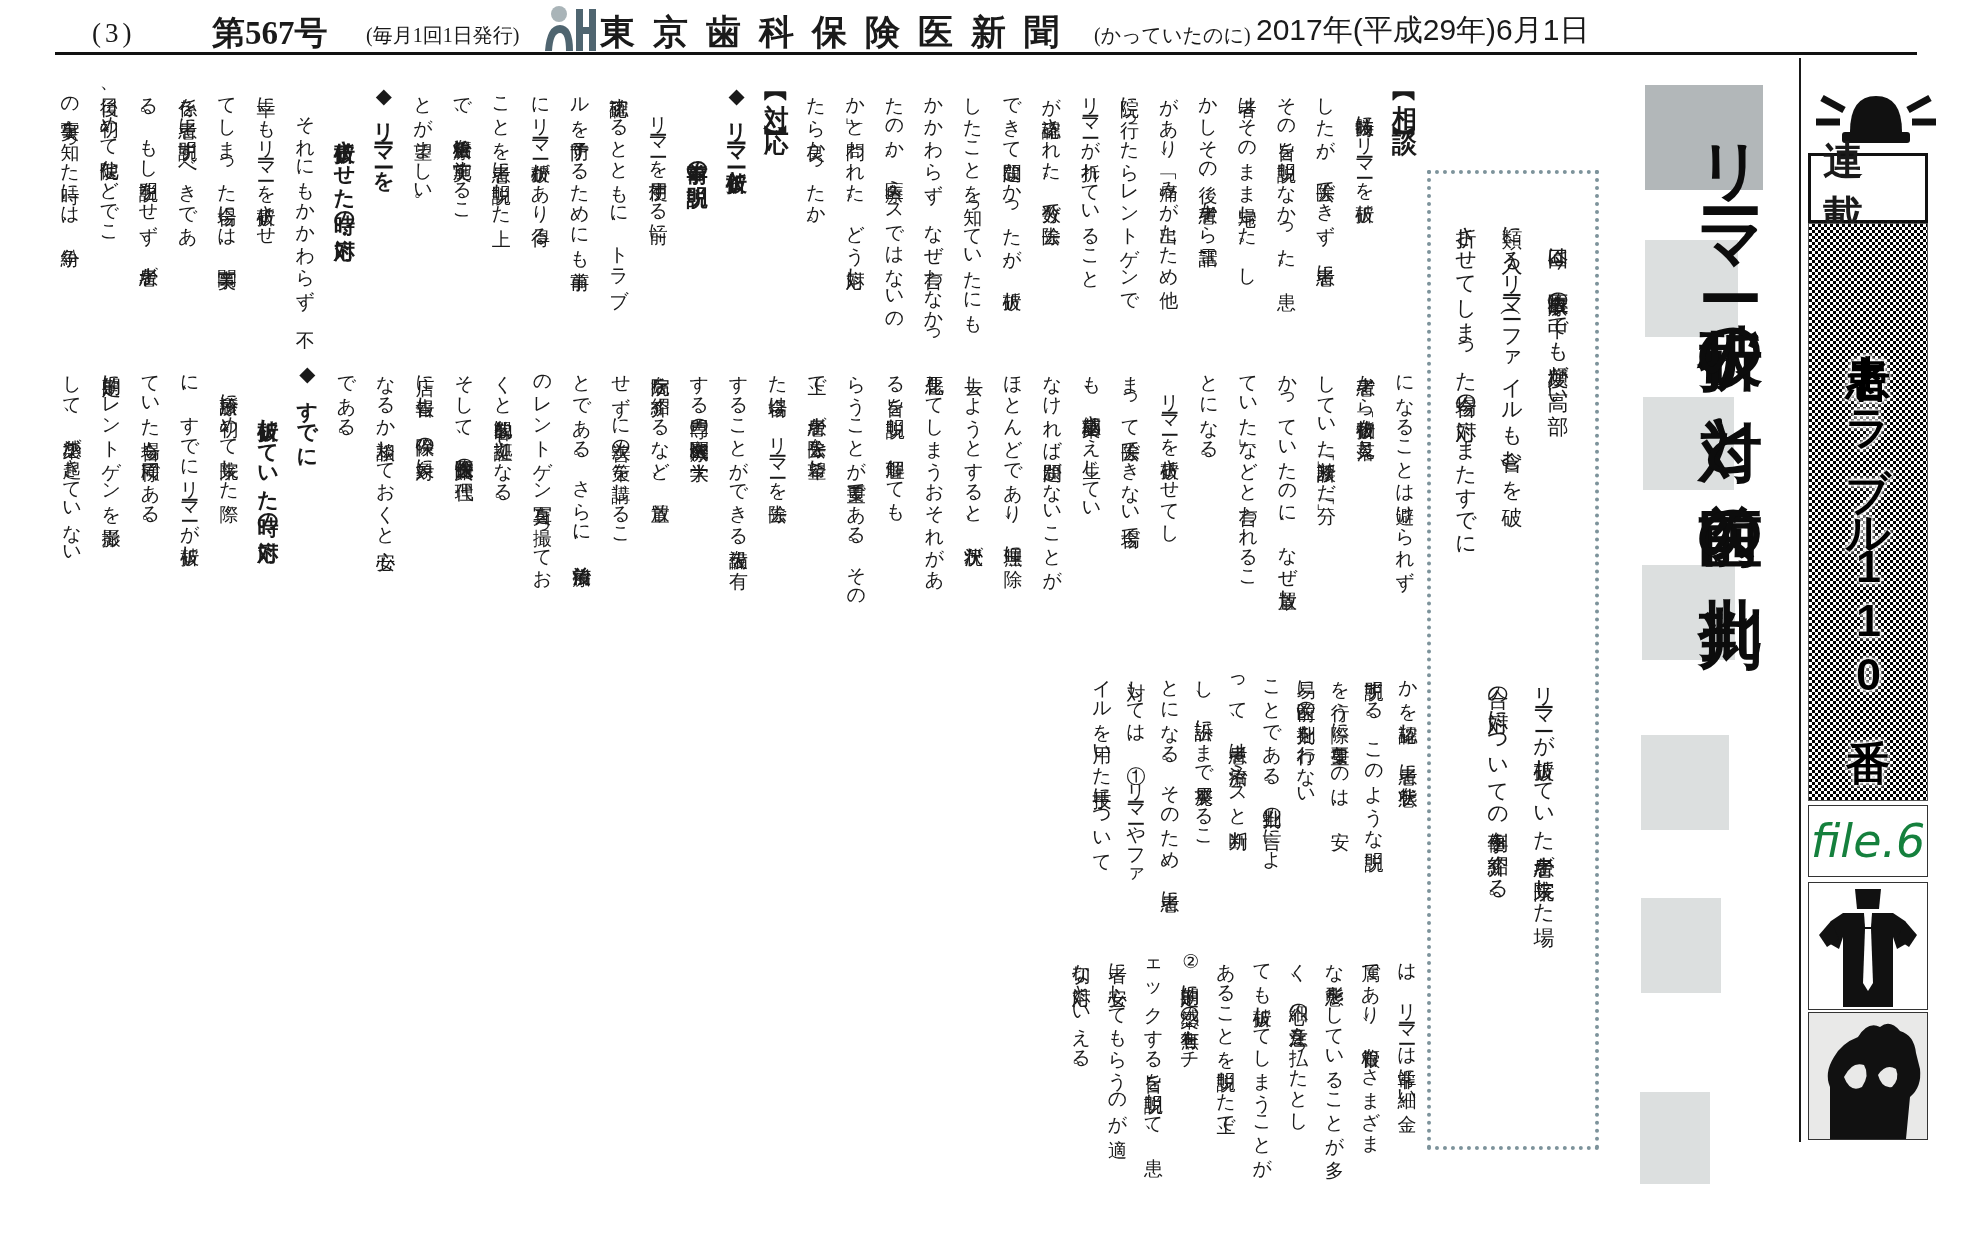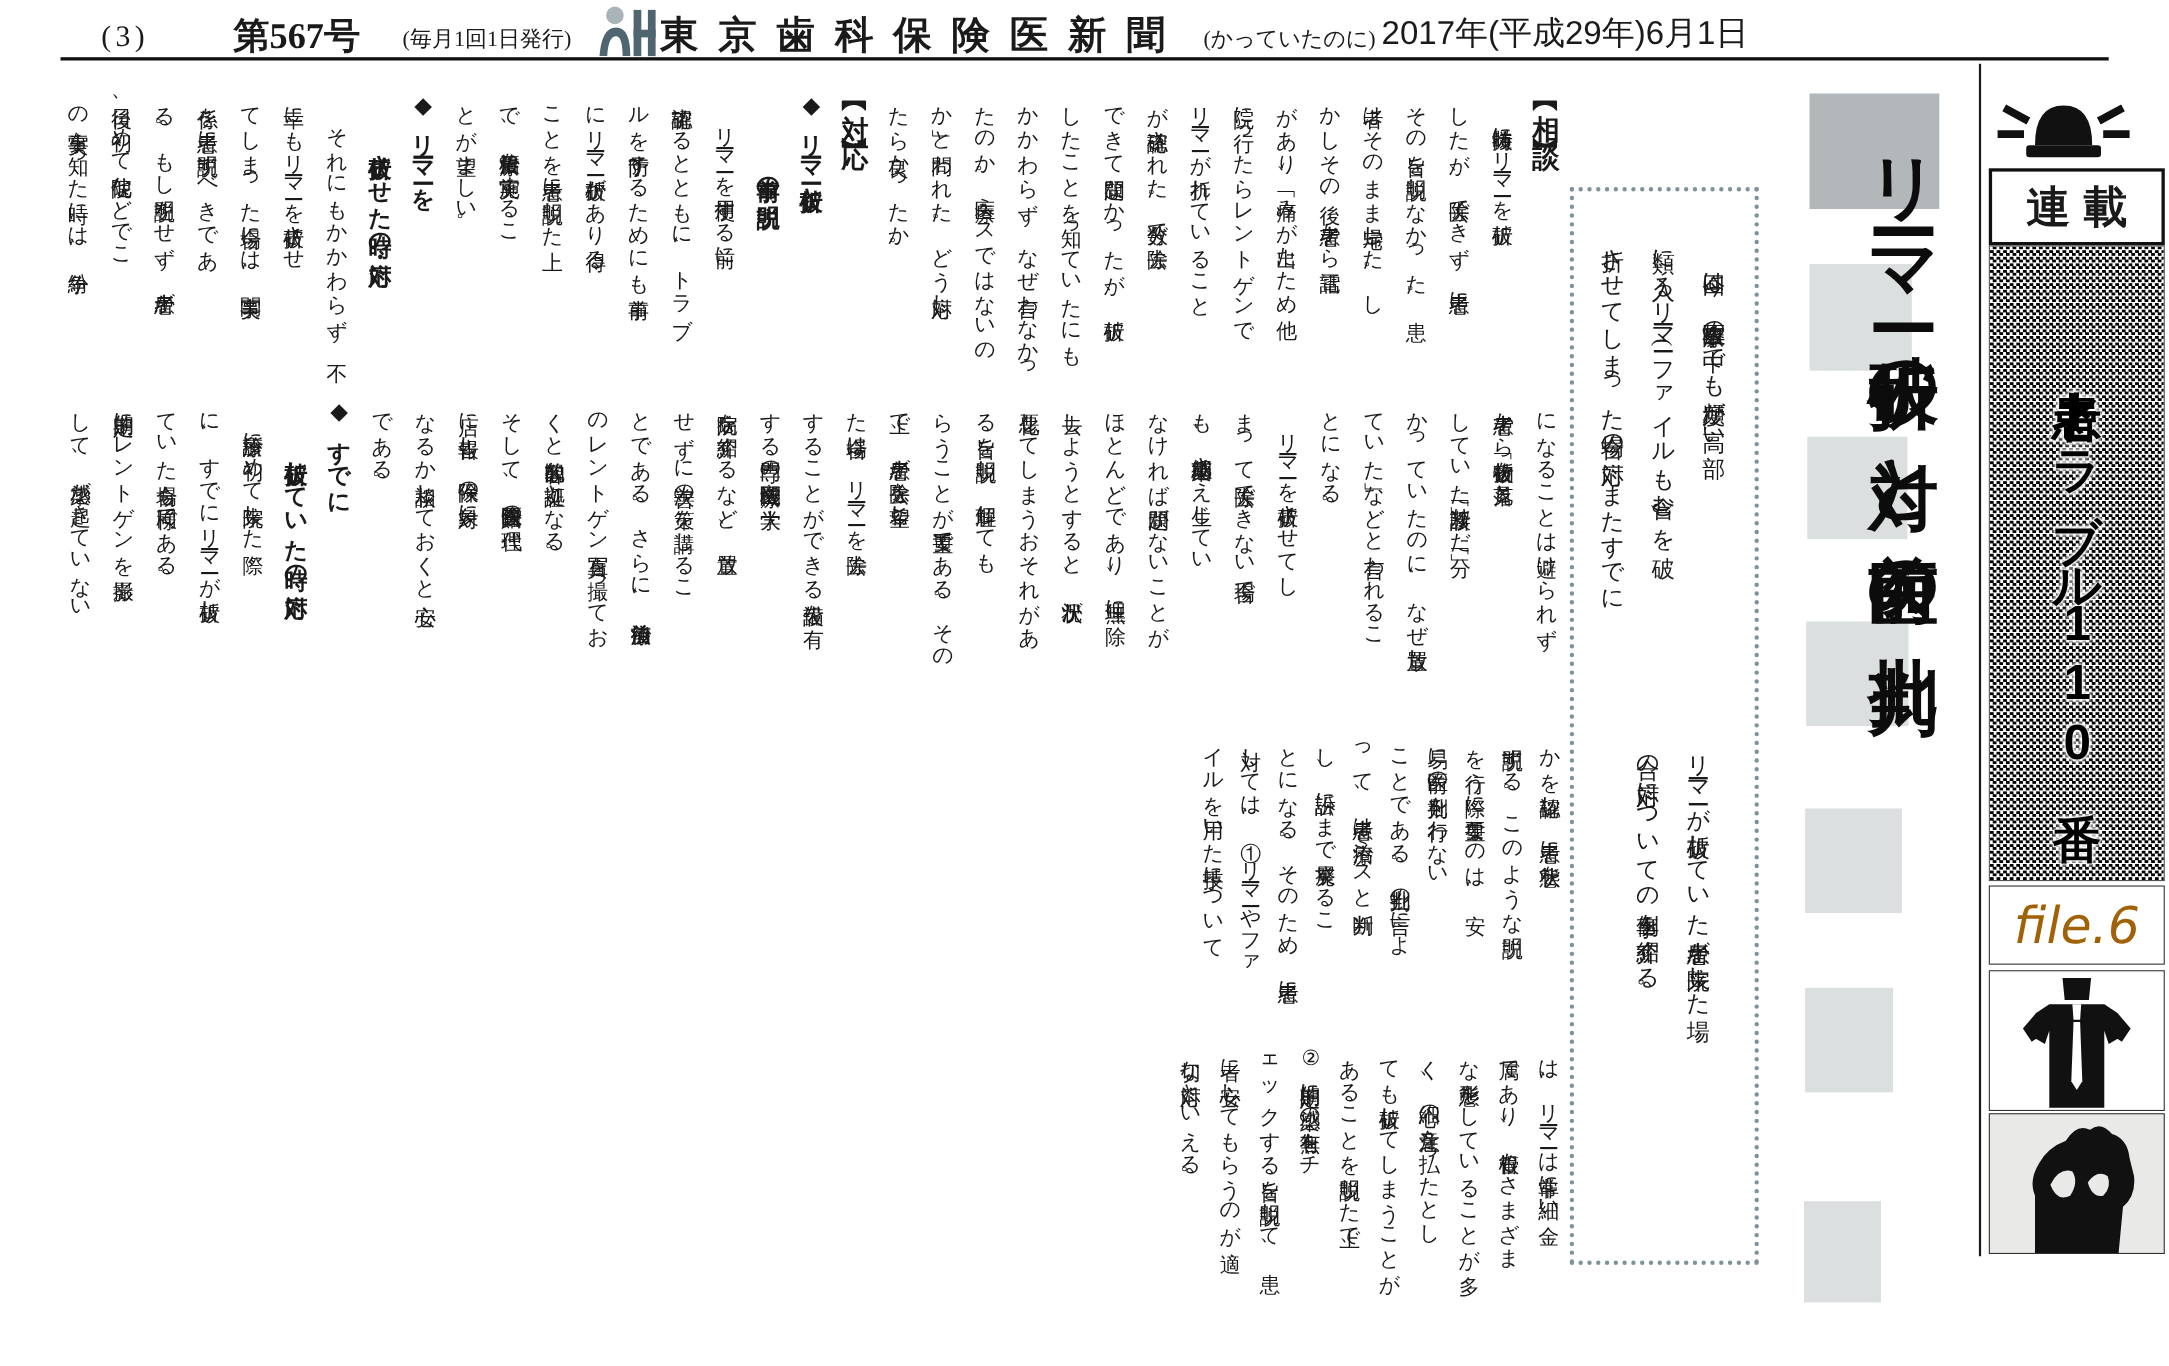--- a/index.html
+++ b/index.html
@@ -40,21 +40,21 @@
   .title-block { position:absolute; }
   .tb-dark  { background:#b2b7b9; }
   .tb-light { background:#dcdfdf; }
   .main-title {
     position:absolute; left:48px; top:38px; writing-mode:vertical-rl; text-orientation:mixed;
     font-family:"Liberation Sans","DejaVu Sans",sans-serif; font-weight:900;
     font-size:64px; letter-spacing:7px; color:#0c0c0c; height:1120px;
   }
   .vsep { position:absolute; left:1799px; top:58px; width:2px; height:1084px; background:#1a1a1a; }
   
-  .sb { position:absolute; left:1808px; width:160px; }
+  .sb { position:absolute; left:1808px; width:120px; }
   .sb-siren { top:84px; height:66px; left:1812px; width:128px; }
   .sb-renzai {
     top:153px; height:70px; border:3px solid #111; background:#fff;
     display:flex; align-items:center; justify-content:center;
     font-family:"Liberation Sans","DejaVu Sans",sans-serif; font-weight:900; font-size:40px; letter-spacing:12px;
     padding-left:12px;
   }
   .sb-checker {
     top:223px; height:578px; border:1px solid #555;
     background:repeating-conic-gradient(#000 0% 25%, #fff 0% 50%) 0 0 / 6px 6px;
@@ -62,21 +62,21 @@
   }
   .sb-checker .vt {
     writing-mode:vertical-rl; text-orientation:upright;
     font-family:"Liberation Sans","DejaVu Sans",sans-serif; font-weight:900; font-size:45px; letter-spacing:3px;
     color:#000;
     text-shadow:0 0 3px #fff,0 0 3px #fff,0 0 5px #fff,0 0 6px #fff;
   }
   .sb-file {
     top:805px; height:72px; border:1px solid #333; background:#fff;
     display:flex; align-items:center; justify-content:center;
-    font-family:"DejaVu Sans","Liberation Sans",sans-serif; font-style:italic; font-size:46px; color:#a16207;
+    font-family:"DejaVu Sans","Liberation Sans",sans-serif; font-style:italic; font-size:46px; color:#15803d;
   }
   .sb-man  { top:882px;  height:128px; border:1px solid #333; background:#fff; display:flex; align-items:flex-end; justify-content:center; }
   .sb-fist { top:1012px; height:128px; border:1px solid #333; background:#e9e9e8; display:flex; align-items:flex-end; justify-content:center; }
 </style>
 </head>
 <body>
 
 <div class="page">
 
   <div class="hdr">

